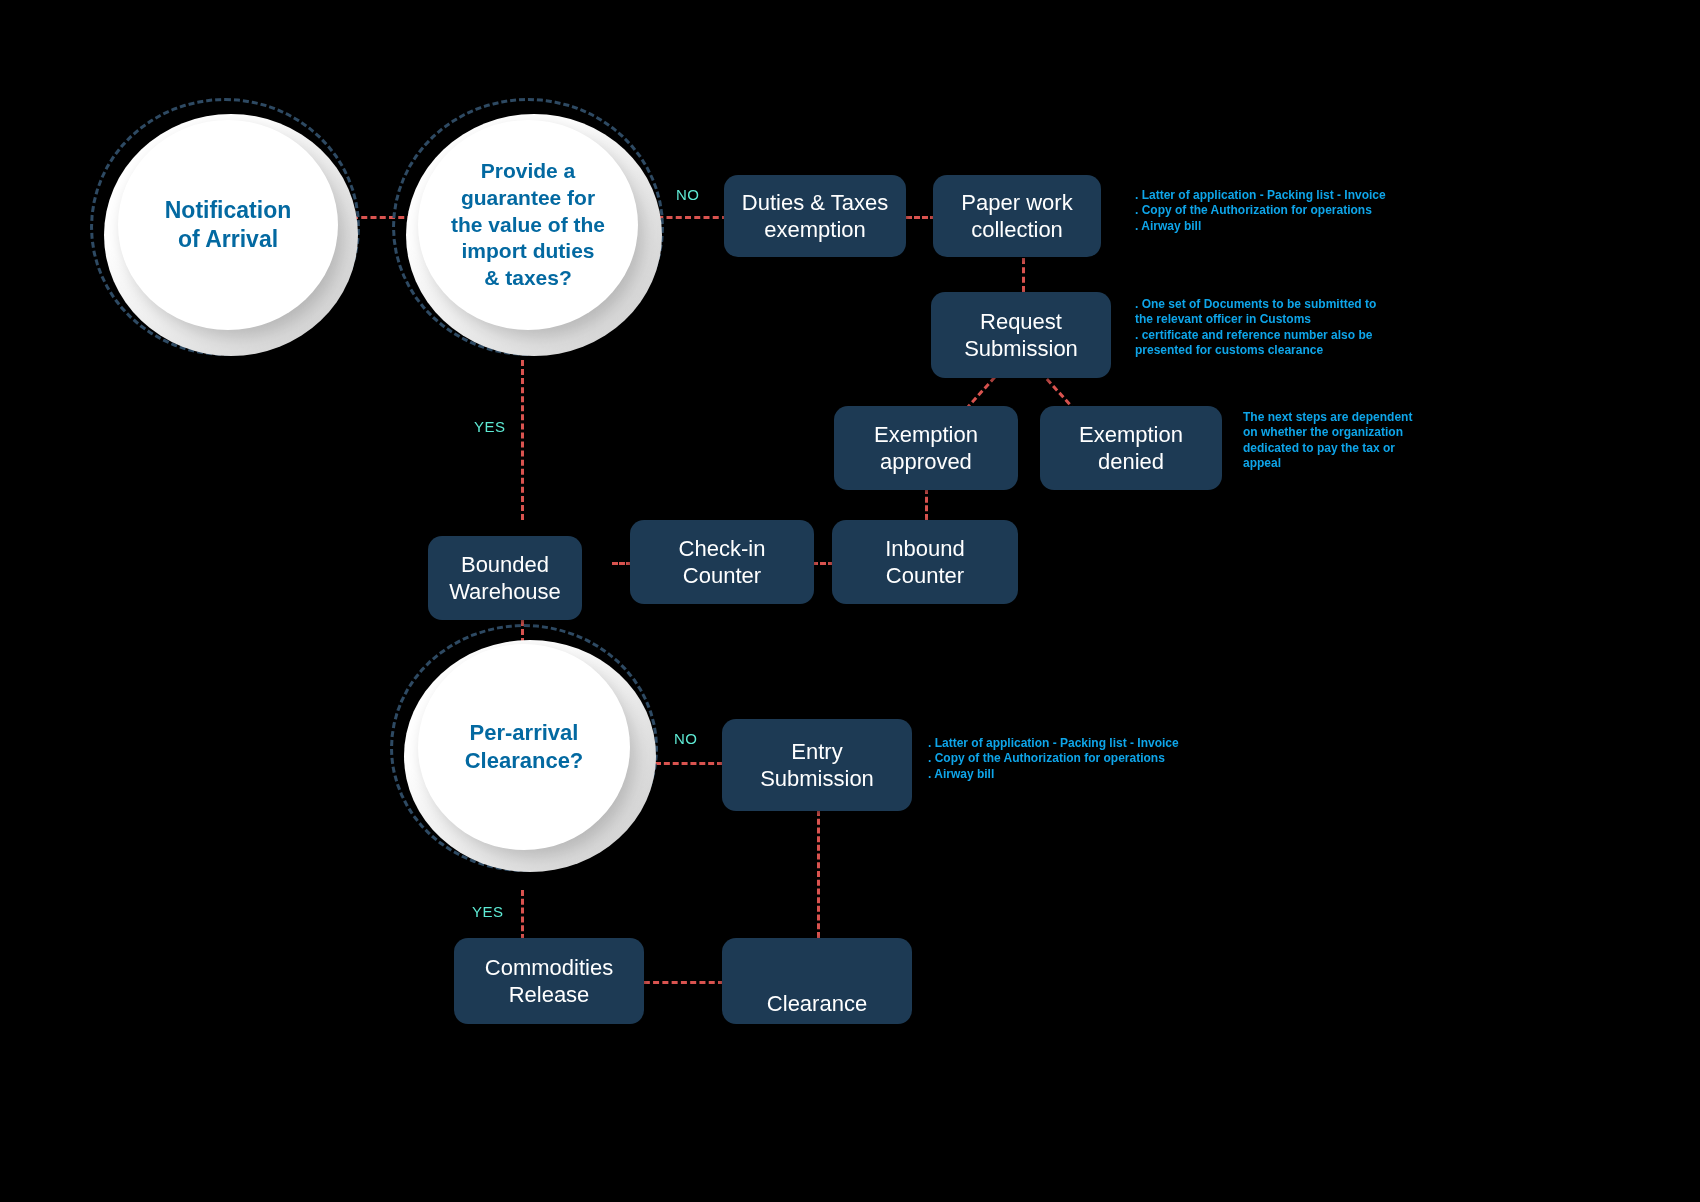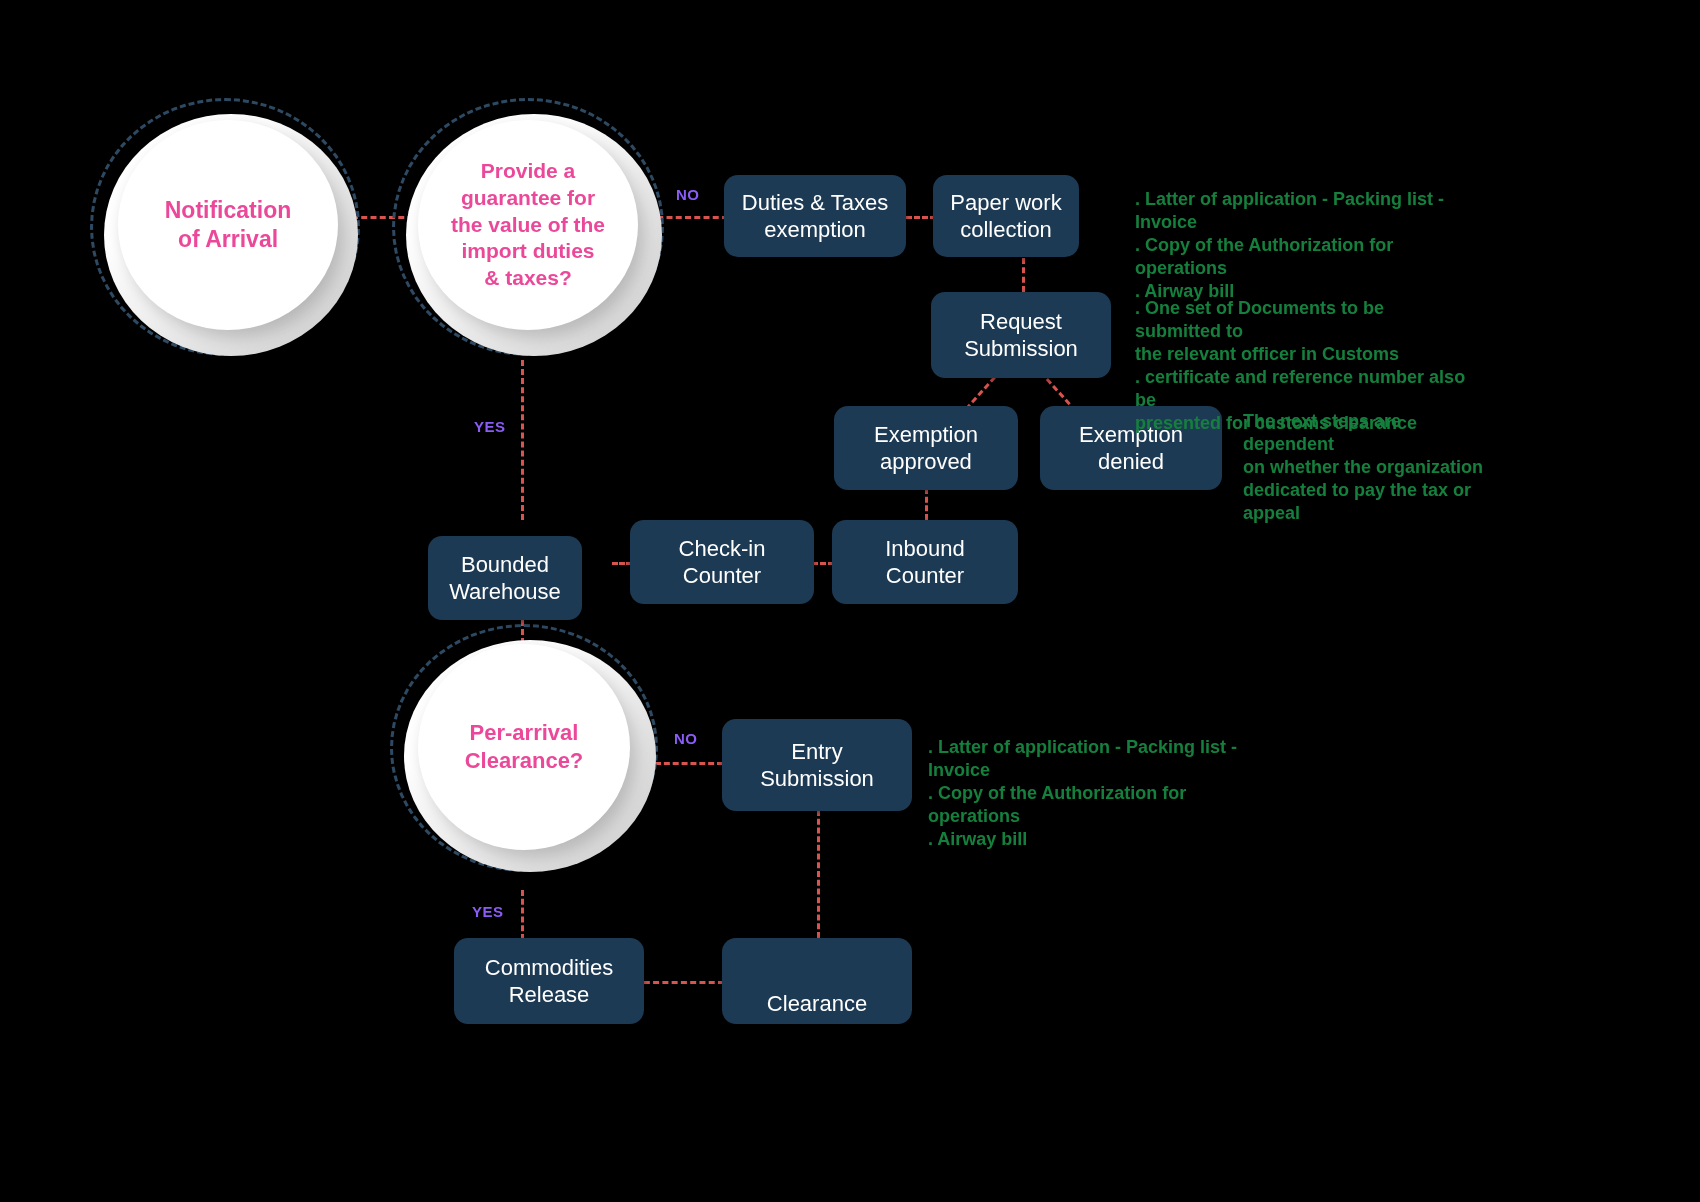--- a/index.html
+++ b/index.html
@@ -42,21 +42,21 @@
     filter: blur(0.4px);
   }
   .circle-face {
     position: absolute;
     border-radius: 50%;
     background: #ffffff;
     display: flex;
     align-items: center;
     justify-content: center;
     text-align: center;
-    color: #ec4899;
+    color: #0369a1;
     font-weight: bold;
     line-height: 1.28;
     box-shadow: 6px 8px 18px rgba(0,0,0,0.22);
   }
 
   
   .box {
     position: absolute;
     background: #1d3a54;
     border-radius: 14px;
@@ -86,32 +86,32 @@
   .conn-diag {
     position: absolute;
     height: 0;
     border-top: 3px dashed #d9534f;
     transform-origin: 0 0;
   }
 
   
   .branch-label {
     position: absolute;
-    color: #8b5cf6;
-    font-weight: bold;
+    color: #5eead4;
+    font-weight: normal;
     font-size: 15px;
     letter-spacing: 0.5px;
   }
 
   
   .note {
     position: absolute;
-    color: #15803d;
+    color: #0ea5e9;
     font-weight: bold;
-    font-size: 18px;
+    font-size: 12px;
     line-height: 1.28;
     white-space: pre-line;
   }
 </style>
 </head>
 <body>
 
 <div id="canvas">
 
   <div class="conn-h" style="left:352px; top:216px; width:80px;"></div>
@@ -172,21 +172,21 @@
       <span style="white-space:pre-line;">Per-arrival
 Clearance?</span>
     </div>
   </div>
 
   <div class="box" style="left:724px; top:175px; width:182px; height:82px;">
     <span style="white-space:pre-line;">Duties &amp; Taxes
 exemption</span>
   </div>
 
-  <div class="box" style="left:933px; top:175px; width:146px; height:82px;">
+  <div class="box" style="left:933px; top:175px; width:168px; height:82px;">
     <span style="white-space:pre-line;">Paper work
 collection</span>
   </div>
 
   <div class="box" style="left:931px; top:292px; width:180px; height:86px;">
     <span style="white-space:pre-line;">Request
 Submission</span>
   </div>
 
   <div class="box" style="left:834px; top:406px; width:184px; height:84px;">

